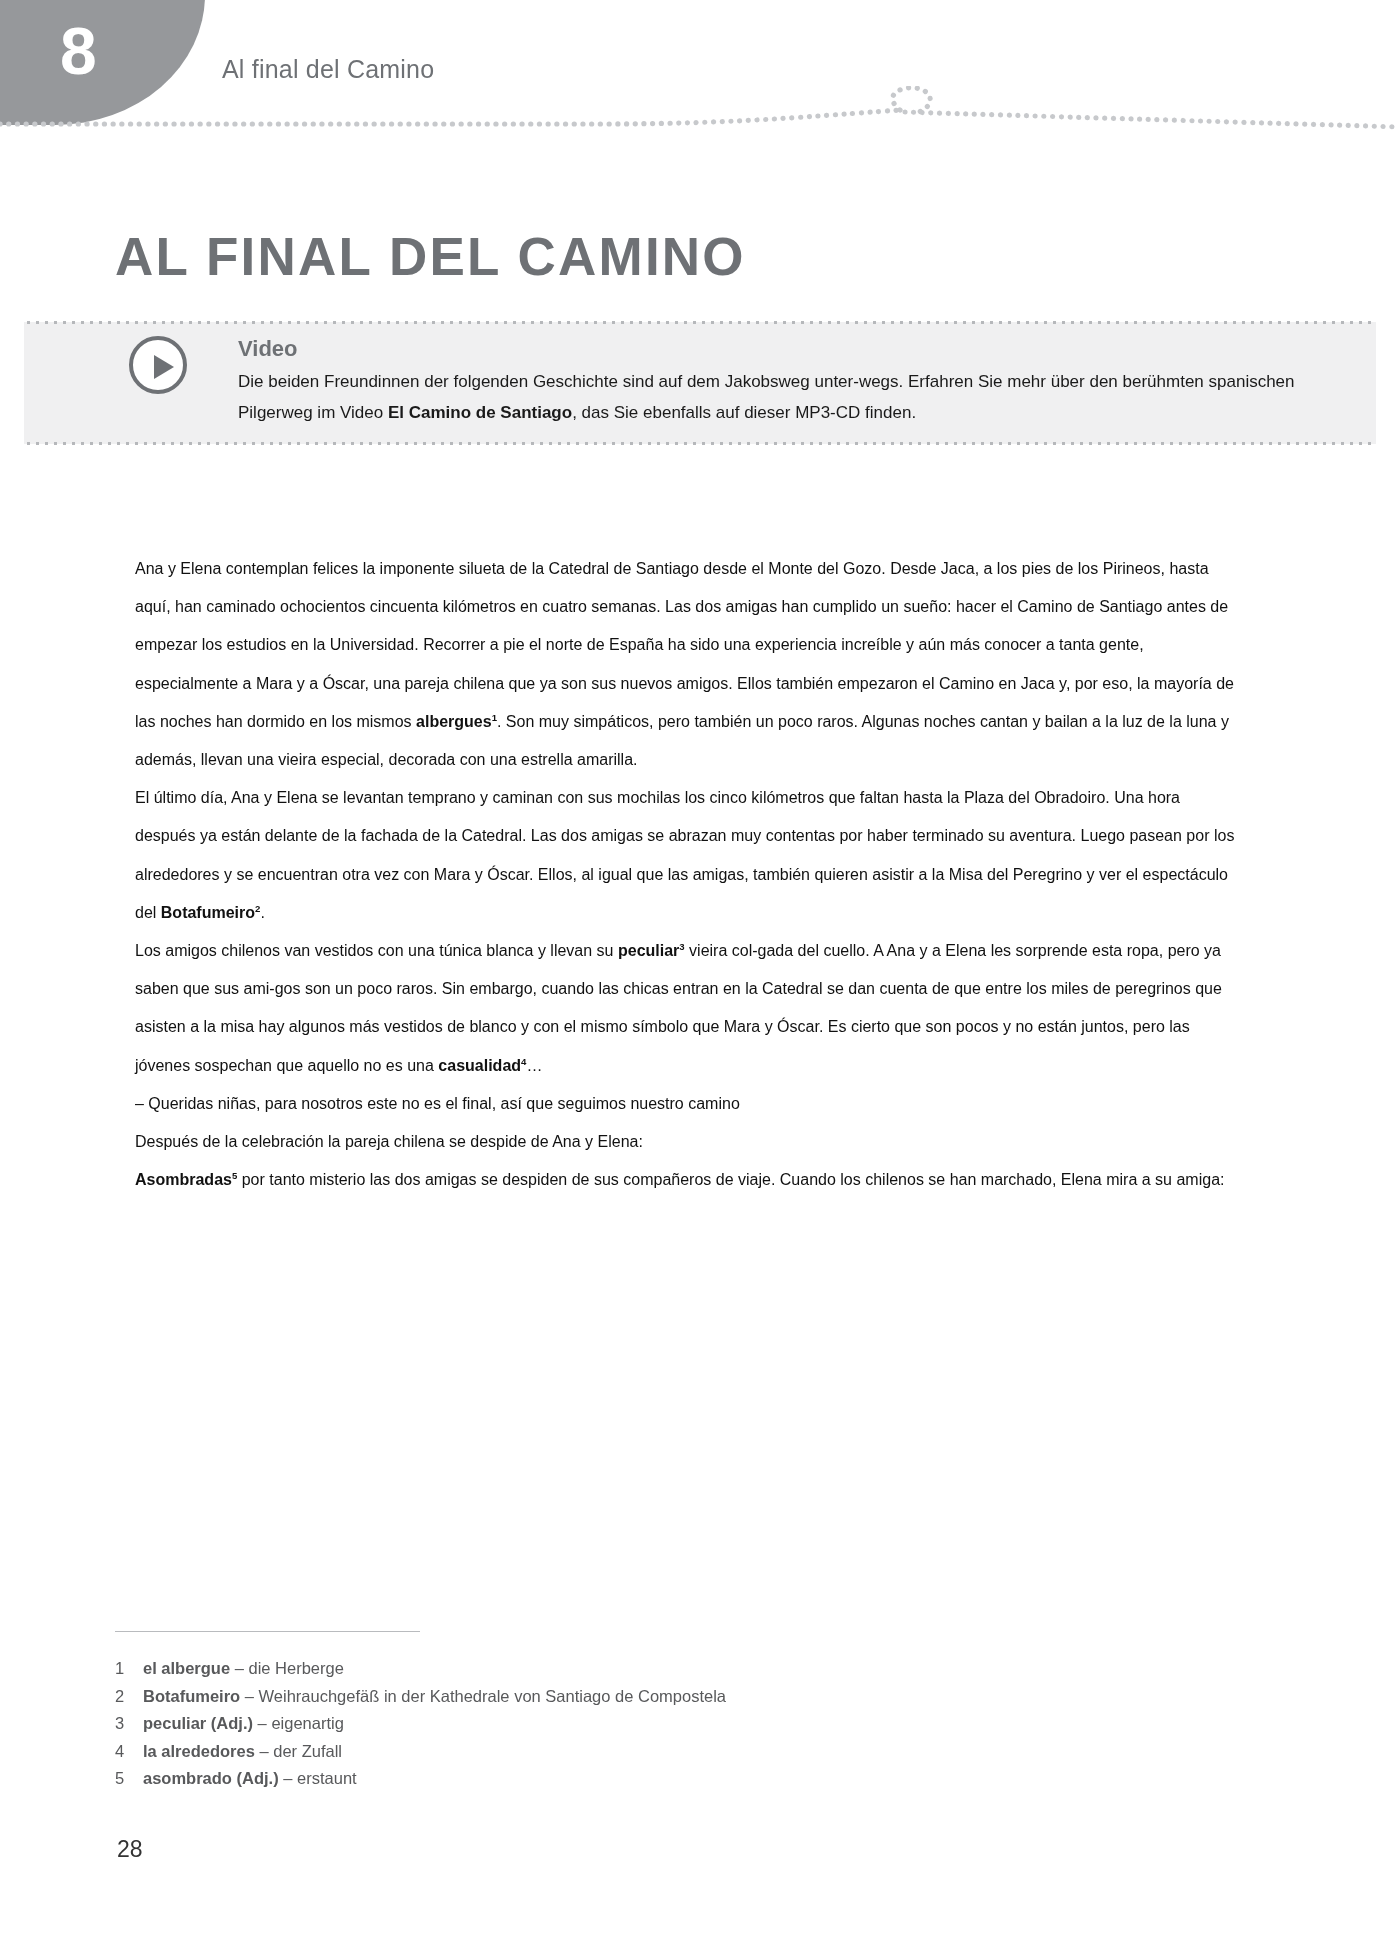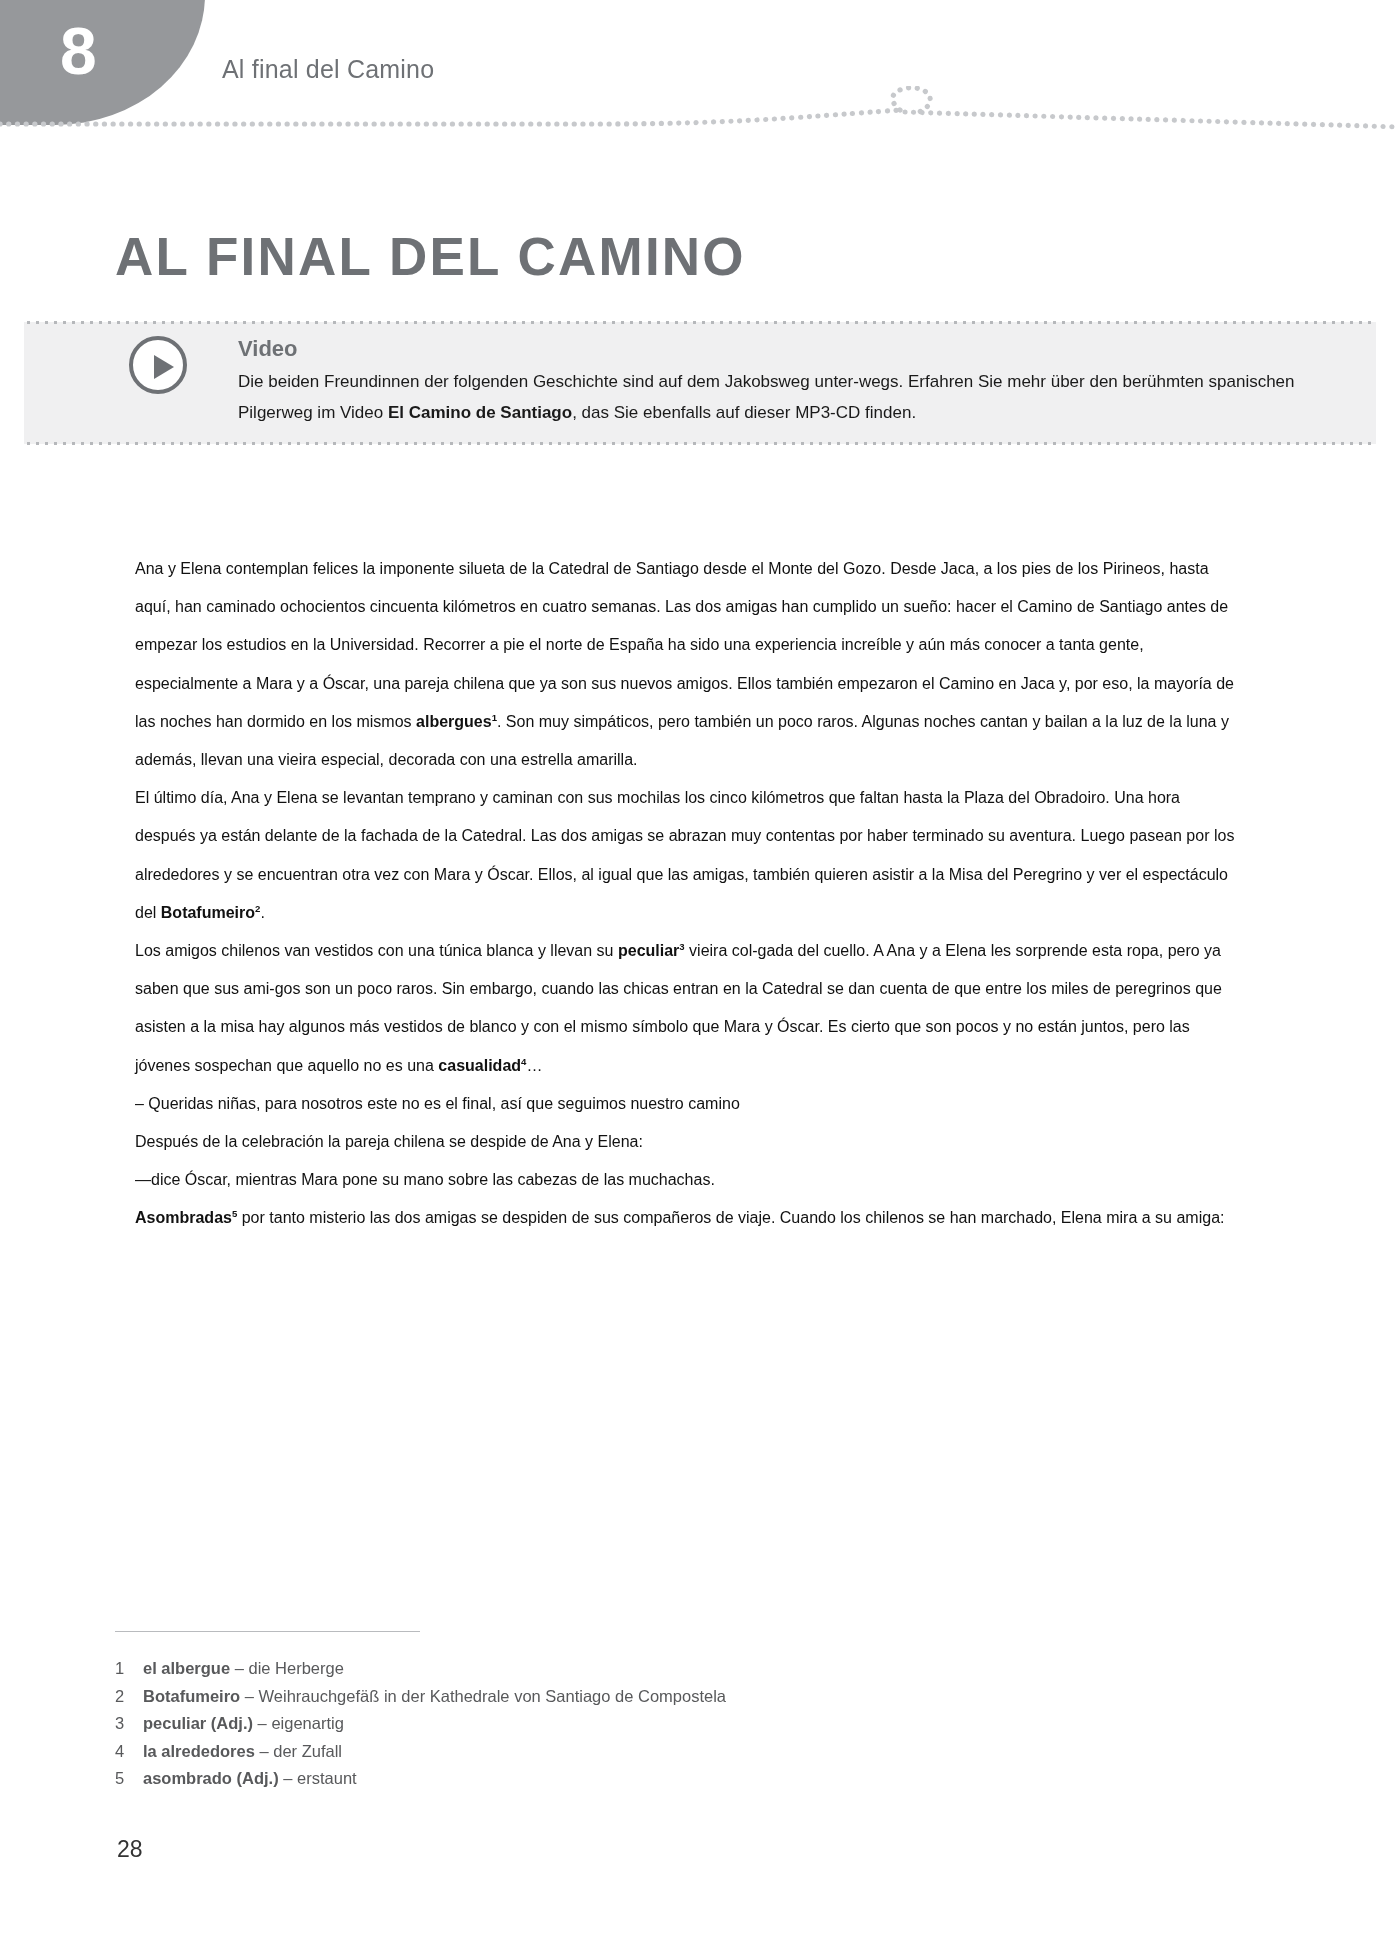--- a/index.html
+++ b/index.html
@@ -156,21 +156,20 @@
 <div class="body-text">
 
   <p><span>Ana y Elena contemplan felices la imponente silueta de la Catedral de Santiago desde el Monte del Gozo. Desde Jaca, a los pies de los Pirineos, hasta aquí, han caminado ochocientos cincuenta kilómetros en cuatro semanas. Las dos amigas han cumplido un sueño: hacer el Camino de Santiago antes de empezar los estudios en la Universidad. Recorrer a pie el norte de España ha sido una experiencia increíble y aún más conocer a tanta gente, especialmente a Mara y a Óscar, una pareja chilena que ya son sus nuevos amigos. Ellos también empezaron el Camino en Jaca y, por eso, la mayoría de las noches han dormido en los mismos </span><b>albergues</b><sup>1</sup><span>. Son muy simpáticos, pero también un poco raros. Algunas noches cantan y bailan a la luz de la luna y además, llevan una vieira especial, decorada con una estrella amarilla.</span></p>
 
   <p><span>El último día, Ana y Elena se levantan temprano y caminan con sus mochilas los cinco kilómetros que faltan hasta la Plaza del Obradoiro. Una hora después ya están delante de la fachada de la Catedral. Las dos amigas se abrazan muy contentas por haber terminado su aventura. Luego pasean por los alrededores y se encuentran otra vez con Mara y Óscar. Ellos, al igual que las amigas, también quieren asistir a la Misa del Peregrino y ver el espectáculo del </span><b>Botafumeiro</b><sup>2</sup><span>.</span></p>
 
   <p><span>Los amigos chilenos van vestidos con una túnica blanca y llevan su </span><b>peculiar</b><sup>3</sup><span> vieira col-gada del cuello. A Ana y a Elena les sorprende esta ropa, pero ya saben que sus ami-gos son un poco raros. Sin embargo, cuando las chicas entran en la Catedral se dan cuenta de que entre los miles de peregrinos que asisten a la misa hay algunos más vestidos de blanco y con el mismo símbolo que Mara y Óscar. Es cierto que son pocos y no están juntos, pero las jóvenes sospechan que aquello no es una </span><b>casualidad</b><sup>4</sup><span>…</span></p>
 
   <p>– Queridas niñas, para nosotros este no es el final, así que seguimos nuestro camino</p>
   <p>Después de la celebración la pareja chilena se despide de Ana y Elena:</p>
-  <p>—dice Óscar, mientras Mara pone su mano sobre las cabezas de las muchachas.</p>
 
   <p><b> Asombradas</b><sup>5</sup><span> por tanto misterio las dos amigas se despiden de sus compañeros de viaje. Cuando los chilenos se han marchado, Elena mira a su amiga:</span></p>
 </div>
 
 <div class="footnote-rule"></div>
 
 <div class="footnotes">
   <div class="fn-row">
     <span class="fn-num">1</span>
     <span><span class="fn-term">el albergue </span><span> – </span><span class="fn-gloss">die Herberge</span></span>

